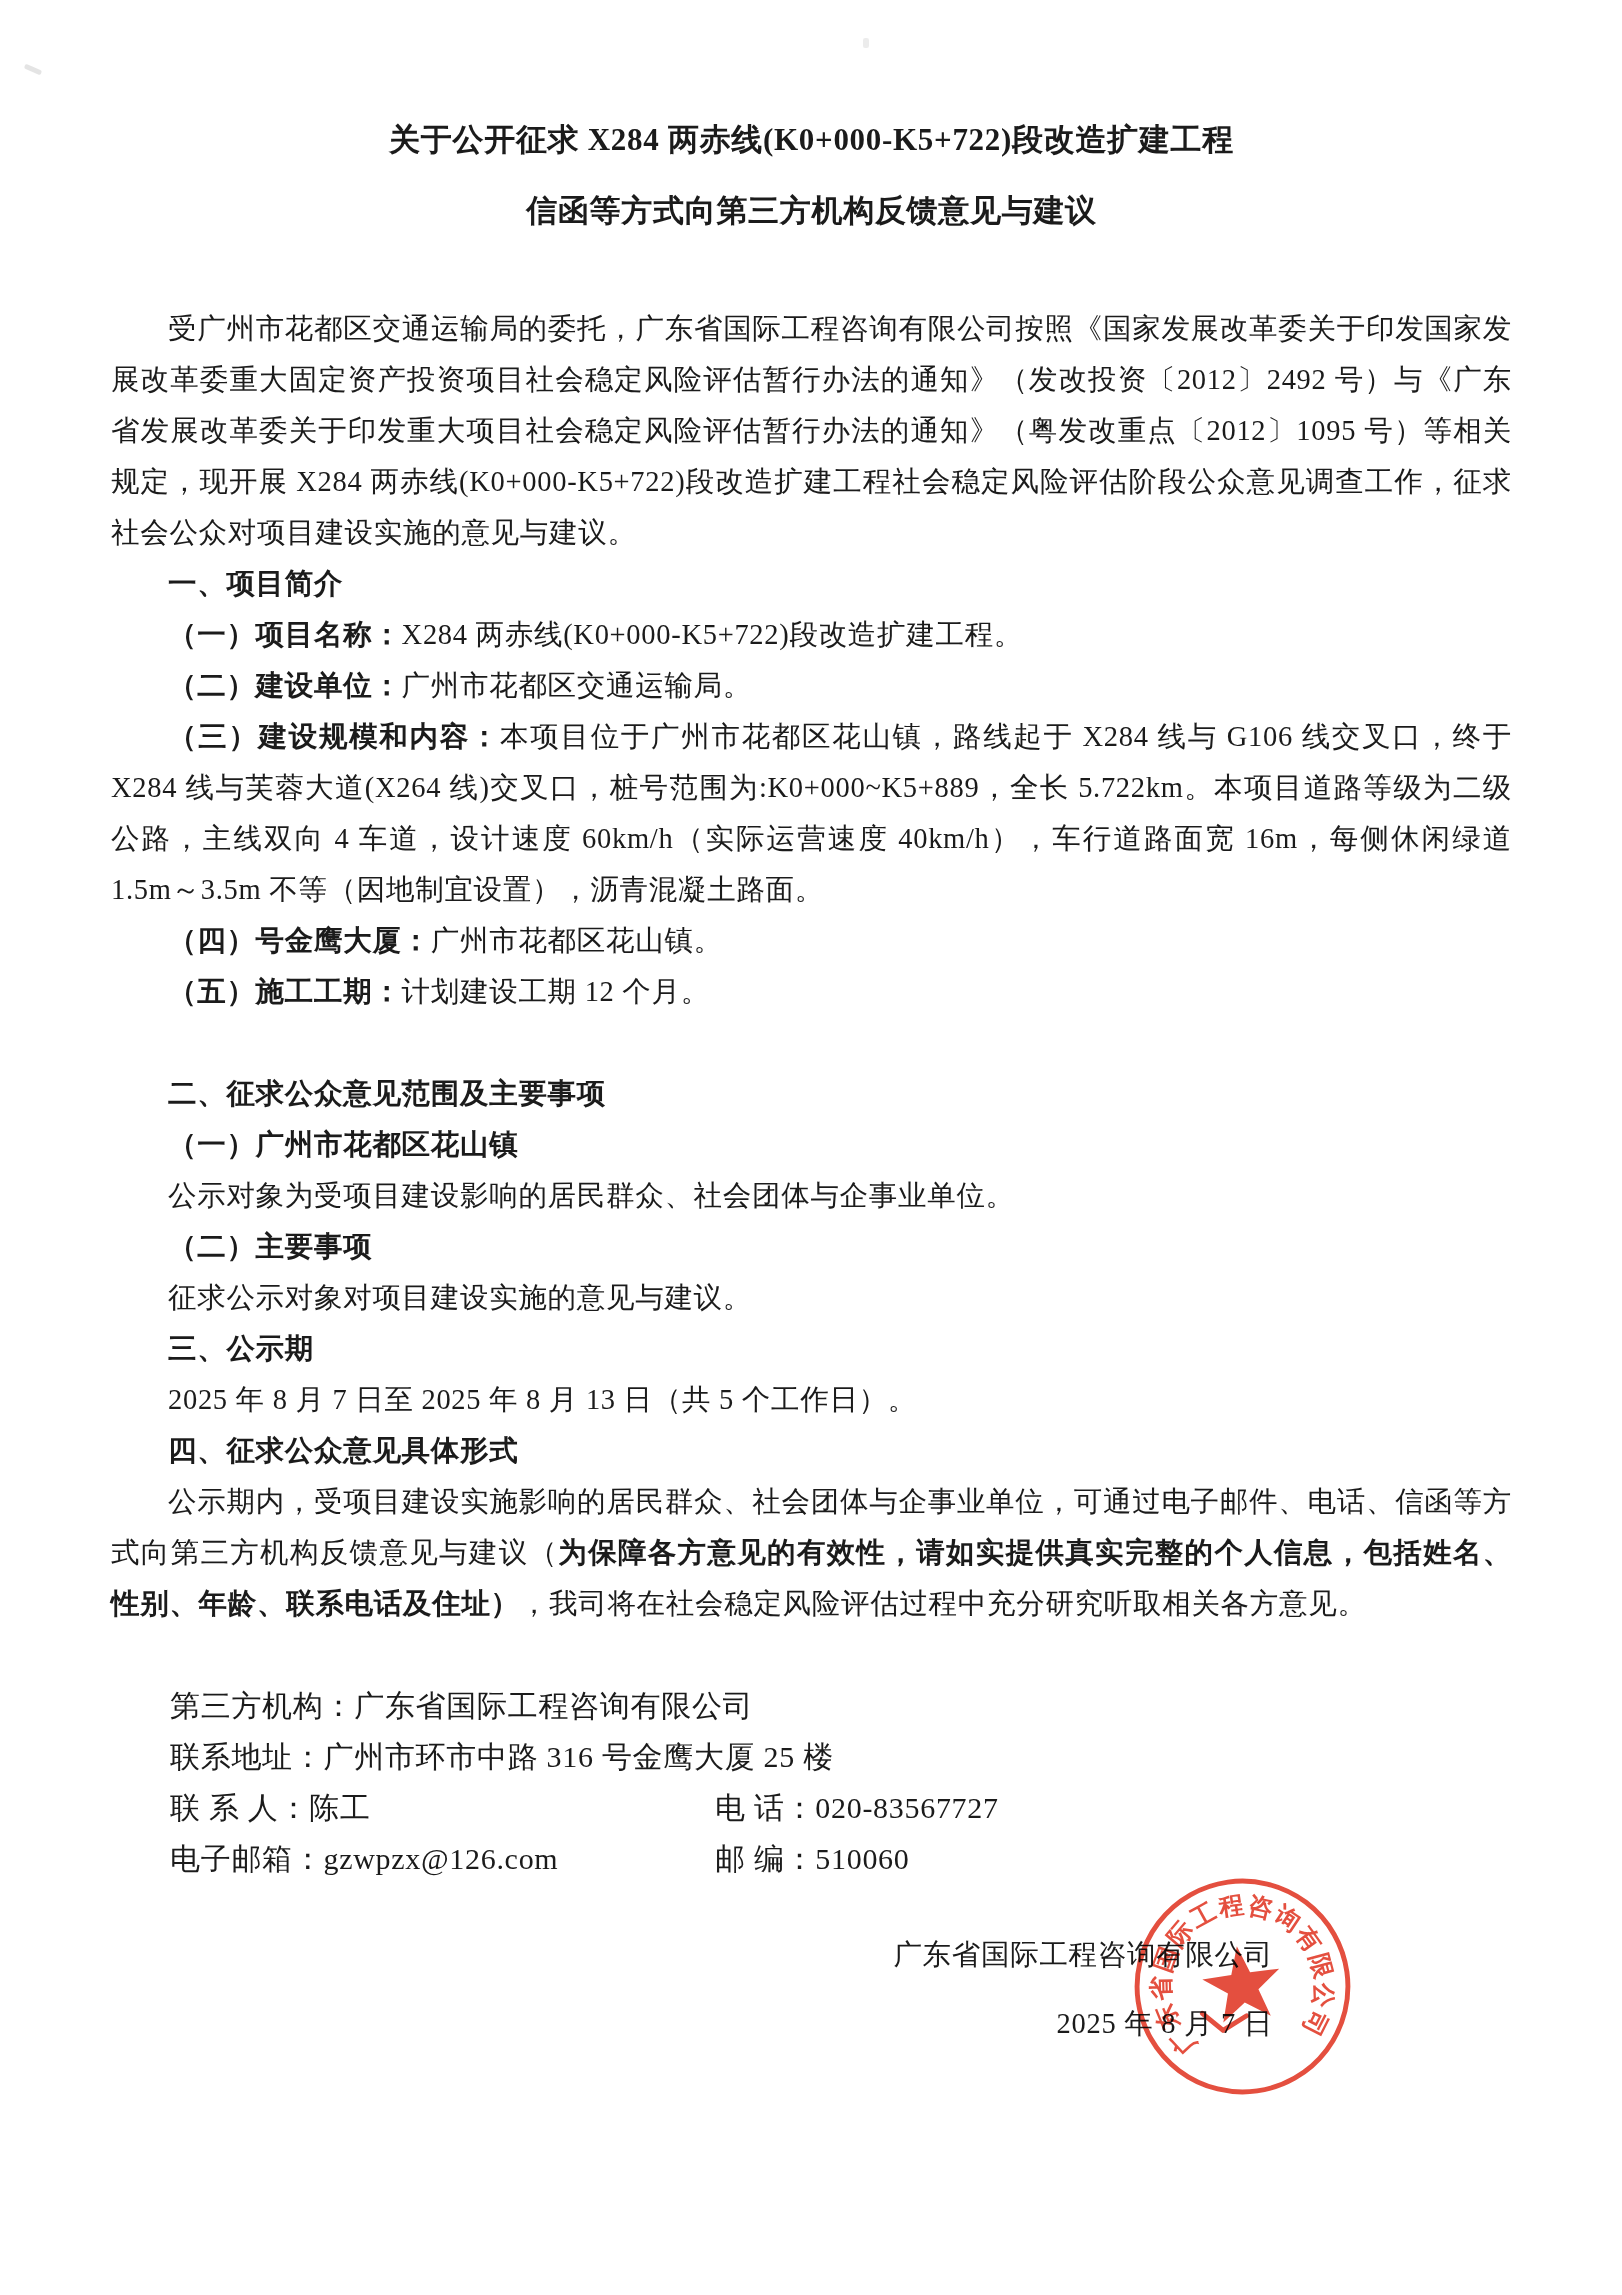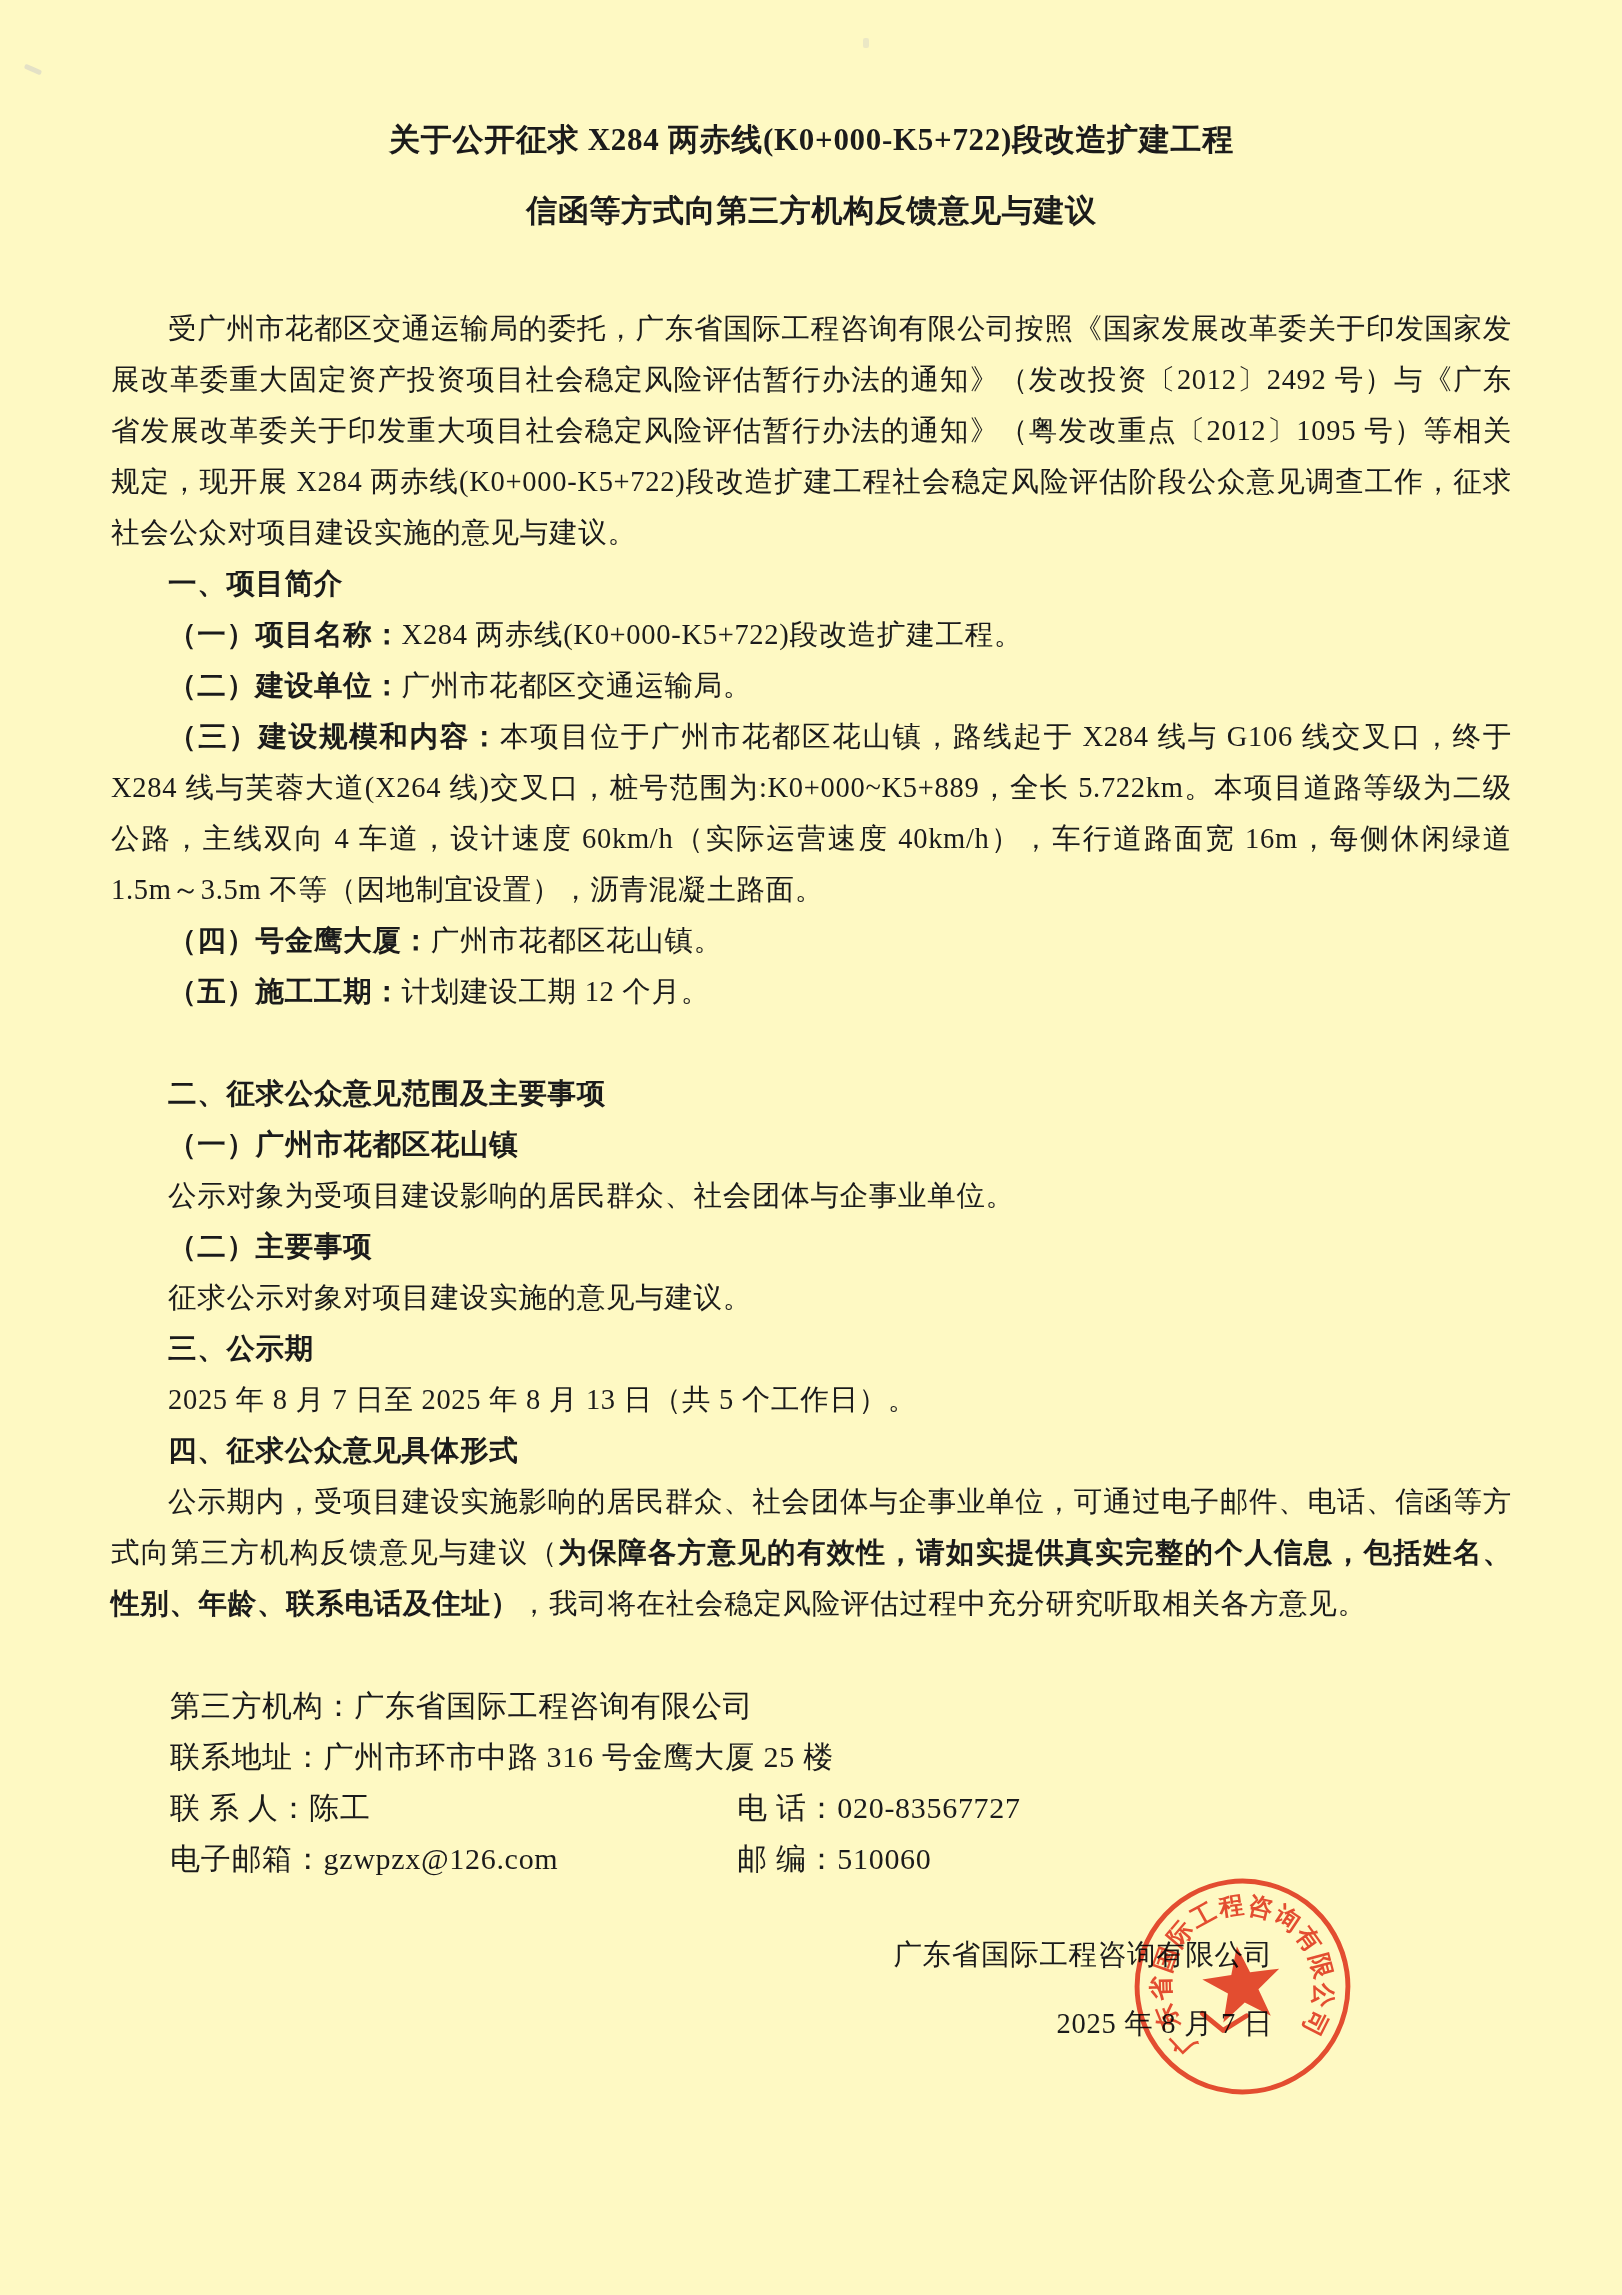--- a/index.html
+++ b/index.html
@@ -1,20 +1,20 @@
 <!DOCTYPE html>
 <html style="font-size:11px"><head>
 <meta charset="utf-8">
 <style>
   html, body { margin: 0; padding: 0; background: #e8e8e8; }
   .page {
     position: relative;
     width: 1622px;
     height: 2295px;
-    background: #fef9c3;
+    background: #ffffff;
     font-family: "Liberation Serif", "DejaVu Serif", serif;
     color: #1b1b1b;
     overflow: hidden;
   }
   .content { padding: 104px 110px 0 111px; }
   .doc-header { margin-bottom: 57px; }
   .title {
     margin: 0;
     text-align: center;
     font-size: 31px;
@@ -34,21 +34,21 @@
   .heading { font-weight: 700; }
   .b { font-weight: 700; }
   .blank-line { height: 51px; }
   .contact-line {
     position: relative;
     font-size: 30px;
     line-height: 51px;
     padding-left: 59px;
     letter-spacing: 0.7px;
   }
-  .contact-col2 { position: absolute; left: 626px; top: 0; white-space: nowrap; text-align: center; }
+  .contact-col2 { position: absolute; left: 604px; top: 0; white-space: nowrap; text-align: center; }
   .signature {
     margin-top: 36px;
     text-align: right;
     padding-right: 239px;
     font-size: 28.5px;
     line-height: 69px;
     letter-spacing: 0.7px;
   }
   .seal {
     position: absolute;

